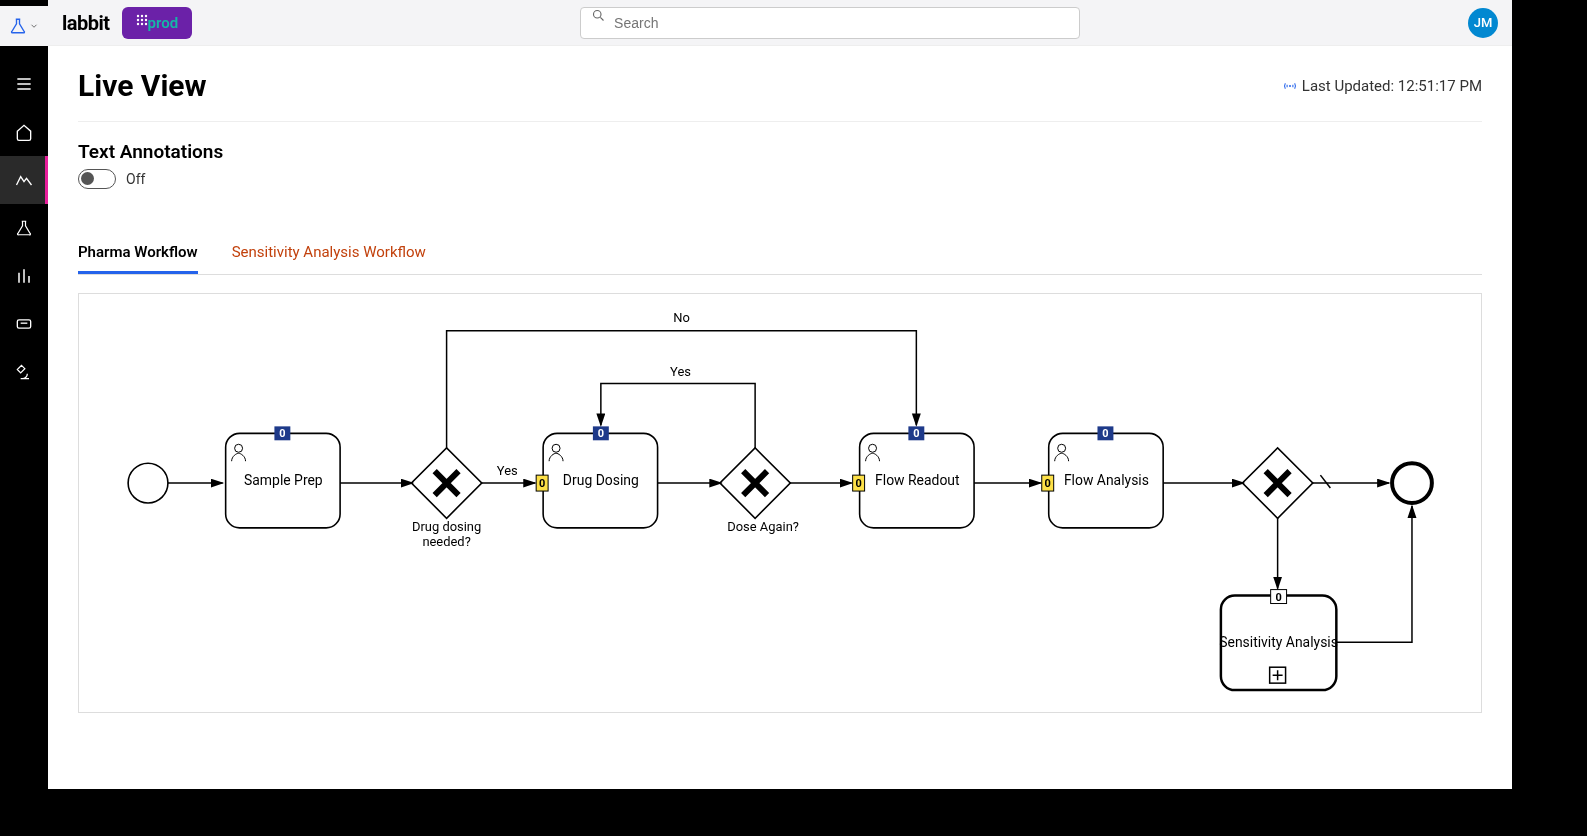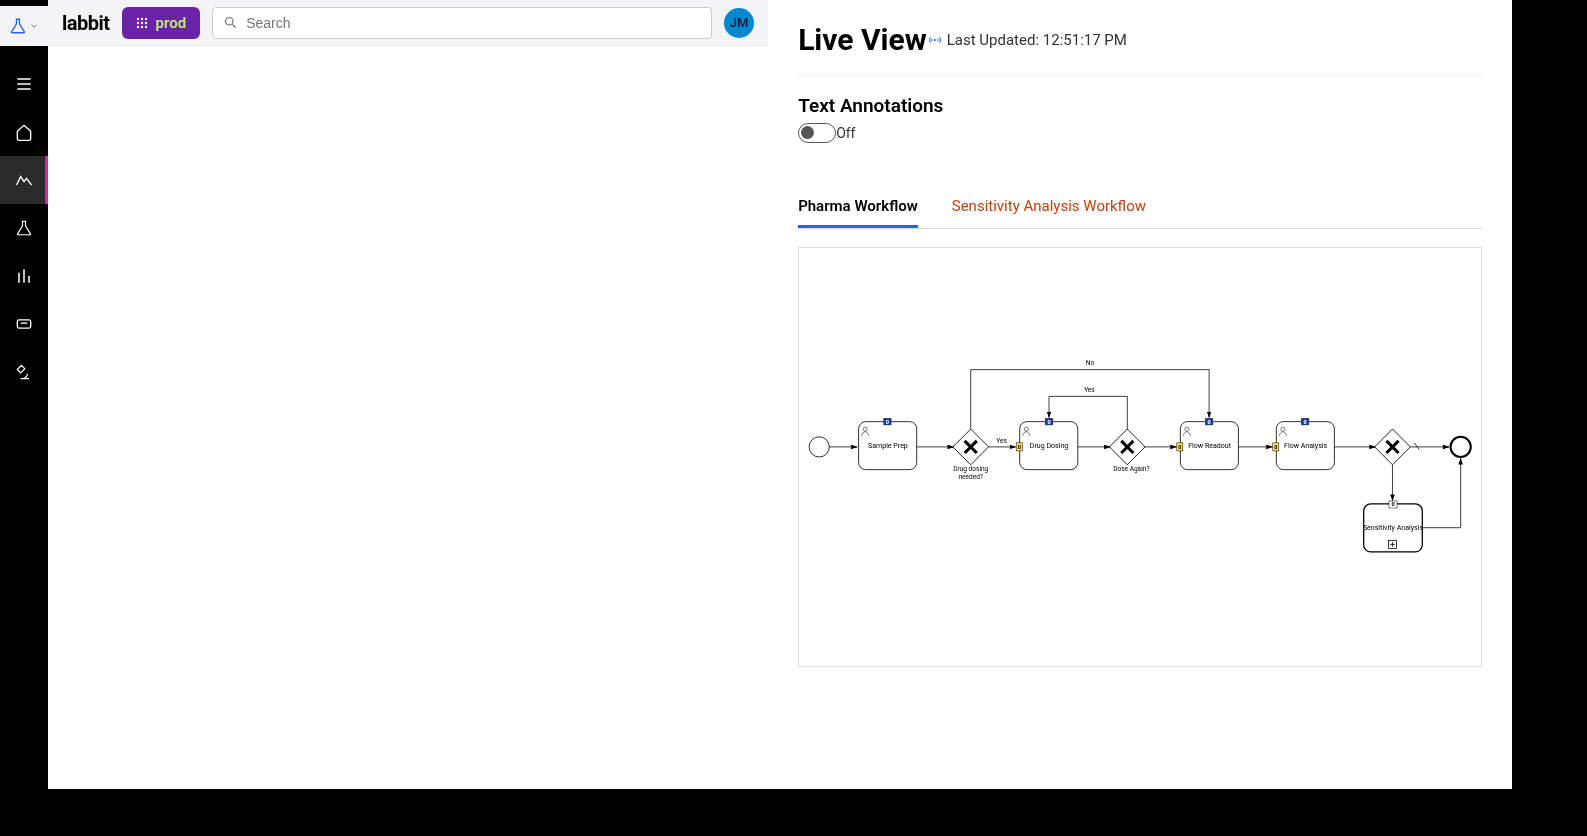--- a/index.html
+++ b/index.html
@@ -4,35 +4,35 @@
 <style>
 * { box-sizing: border-box; margin: 0; padding: 0; }
 body { font-family: -apple-system, BlinkMacSystemFont, "Segoe UI", Roboto, sans-serif; background: #000; width: 1587px; height: 836px; overflow: hidden; }
 .app-frame { position: absolute; left: 0; top: 0; width: 1512px; height: 789px; background: #fff; display: flex; }
 .sidebar { width: 48px; background: #000; display: flex; flex-direction: column; align-items: center; padding-top: 6px; position: relative; }
 .sidebar-top { width: 48px; height: 40px; background: #f4f4f6; display: flex; align-items: center; justify-content: center; gap: 2px; }
 .sidebar-item { width: 48px; height: 48px; display: flex; align-items: center; justify-content: center; color: #fff; cursor: pointer; position: relative; }
 .sidebar-item.active { background: #2a2a2a; }
 .sidebar-item.active::after { content: ""; position: absolute; right: 0; top: 0; bottom: 0; width: 3px; background: #e91e9c; }
 .sidebar svg { stroke: #fff; fill: none; }
-.main { flex: 1; display: flex; flex-direction: row; background: #fff; }
+.main { flex: 1; display: flex; flex-direction: column; background: #fff; }
 .topbar { height: 46px; background: #f4f4f6; display: flex; align-items: center; padding: 0 14px; gap: 12px; border-bottom: 1px solid #eee; }
 .brand { font-weight: 700; font-size: 20px; color: #000; letter-spacing: -0.5px; }
-.env-badge { background: #6b21a8; color: #bef264; padding: 7px 14px; border-radius: 6px; display: flex; align-items: center; gap: 8px; font-weight: 600; font-size: 15px; }
+.env-badge { background: #6b21a8; color: #14b8a6; padding: 7px 14px; border-radius: 6px; display: flex; font-weight: 600; font-size: 15px; }
 .env-badge svg { fill: #fff; }
 .search-wrap { flex: 1; display: flex; justify-content: center; }
-.search { width: 500px; height: 32px; background: #fff; border: 1px solid #ccc; border-radius: 4px; display: flex; align-items: center; padding: 0 10px; gap: 8px; }
+.search { width: 500px; height: 32px; background: #fff; border: 1px solid #ccc; border-radius: 4px; display: flex; padding: 0 10px; gap: 8px; }
 .search input { border: none; outline: none; font-size: 14px; flex: 1; background: transparent; }
-.avatar { width: 30px; height: 30px; border-radius: 50%; background: #0288d1; color: #0f172a; display: flex; align-items: center; justify-content: center; font-size: 13px; font-weight: 500; }
+.avatar { width: 30px; height: 30px; border-radius: 50%; background: #0288d1; color: #ffffff; display: flex; align-items: center; justify-content: center; font-size: 13px; font-weight: 500; }
 .content { padding: 22px 30px; }
-.content-header { display: flex; align-items: center; padding-bottom: 18px; border-bottom: 1px solid #eee; }
+.content-header { display: flex; justify-content: space-between; align-items: center; padding-bottom: 18px; border-bottom: 1px solid #eee; }
 .page-title { font-size: 30px; font-weight: 700; color: #000; }
 .updated { display: flex; align-items: center; gap: 4px; color: #333; font-size: 15px; }
 .section-label { font-size: 19px; font-weight: 600; margin-top: 18px; }
-.toggle-row { display: flex; align-items: center; gap: 0; margin-top: 6px; }
+.toggle-row { display: flex; align-items: center; gap: 10px; margin-top: 6px; }
 .toggle { width: 38px; height: 20px; border: 1.5px solid #555; border-radius: 12px; position: relative; background: #fff; cursor: pointer; }
 .toggle-knob { position: absolute; left: 2px; top: 2px; width: 13px; height: 13px; border-radius: 50%; background: #555; }
 .toggle-label { font-size: 14px; color: #333; }
 .tabs { display: flex; gap: 34px; margin-top: 46px; border-bottom: 1px solid #ddd; }
 .tab { padding: 8px 0 10px; font-size: 15px; color: #c2410c; cursor: pointer; }
 .tab.active { color: #000; font-weight: 600; border-bottom: 3px solid #2563eb; }
 .diagram { border: 1px solid #ddd; margin-top: 18px; height: 420px; position: relative; }
 .diagram svg { width: 100%; height: 100%; }
 .task-label { font-size: 14px; text-anchor: middle; font-family: inherit; }
 .gw-label { font-size: 13px; text-anchor: middle; }

